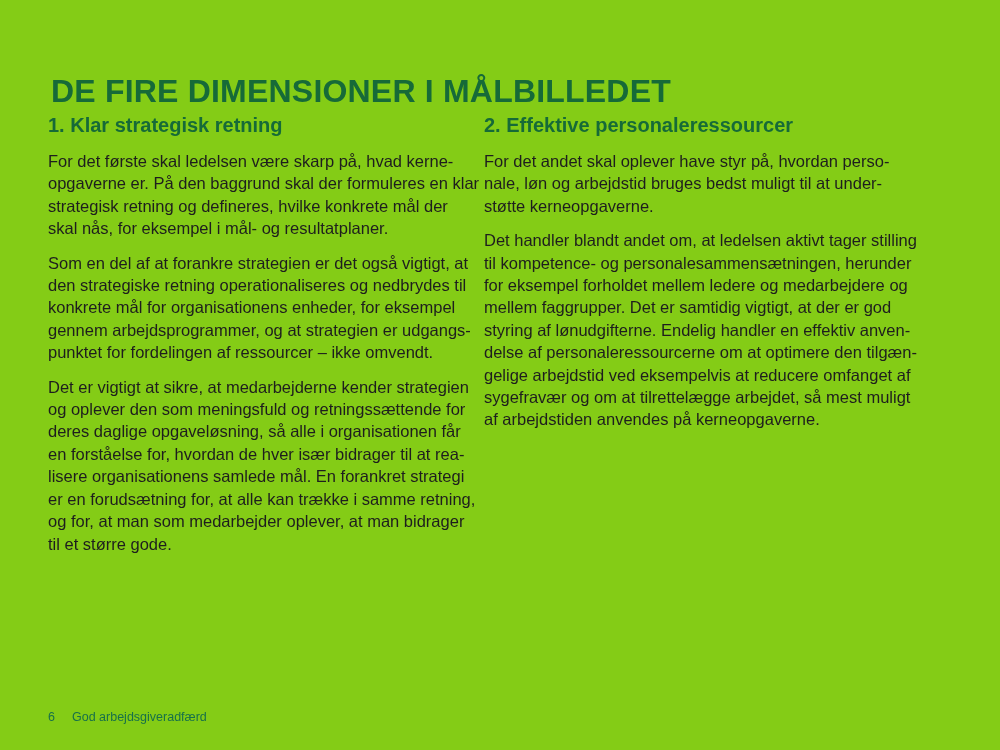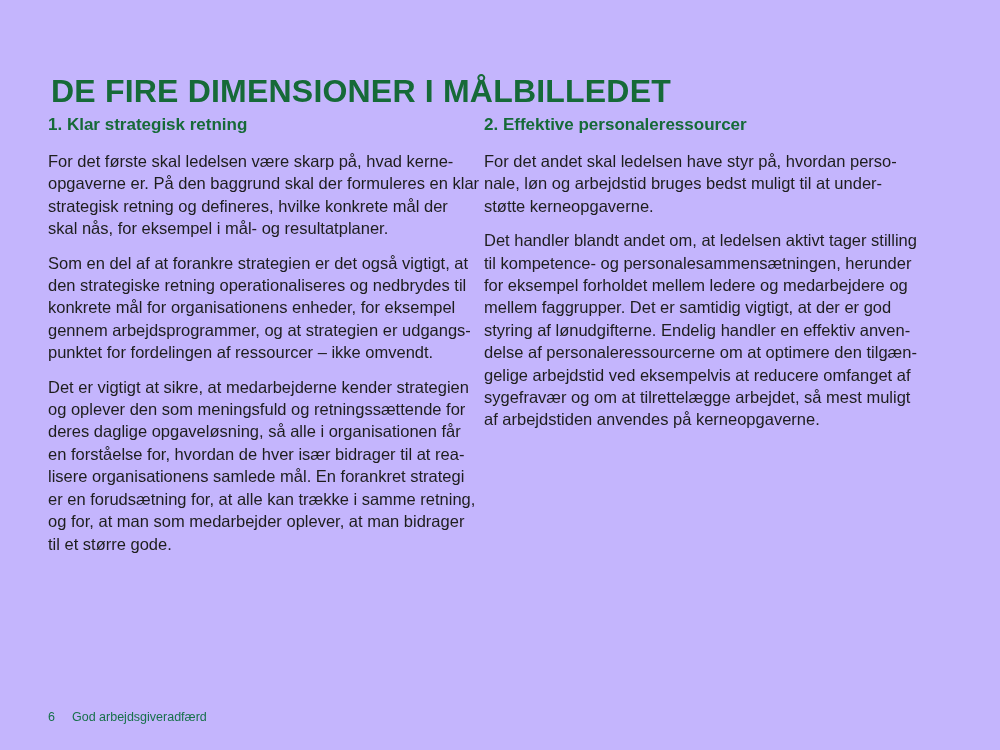--- a/index.html
+++ b/index.html
@@ -4,21 +4,21 @@
 <style>
   html, body {
     margin: 0;
     padding: 0;
     background: #ffffff;
   }
   .page {
     position: relative;
     width: 1000px;
     height: 750px;
-    background: #c4b5fd;
+    background: #84cc16;
     font-family: "Liberation Sans", "DejaVu Sans", sans-serif;
     overflow: hidden;
     box-sizing: border-box;
   }
   .doc-title {
     position: absolute;
     left: 51px;
     top: 52px;
     font-size: 32px;
     font-weight: 700;
@@ -27,21 +27,21 @@
     white-space: nowrap;
   }
   .column {
     position: absolute;
     top: 114px;
     width: 455px;
   }
   .column.col-left  { left: 48px; }
   .column.col-right { left: 484px; }
   .section-heading {
-    font-size: 17px;
+    font-size: 20px;
     font-weight: 700;
     color: #166A38;
     line-height: 22px;
     margin: 0 0 14px 0;
   }
   .body-para {
     font-size: 16.5px;
     line-height: 22.4px;
     color: #1E1E1E;
     margin: 8px 0 12px 0;
@@ -81,21 +81,21 @@
 deres daglige opgaveløsning, så alle i organisationen får
 en forståelse for, hvordan de hver især bidrager til at rea-
 lisere organisationens samlede mål. En forankret strategi
 er en forudsætning for, at alle kan trække i samme retning,
 og for, at man som medarbejder oplever, at man bidrager
 til et større gode.</p>
   </div>
 
   <div class="column col-right">
     <h2 class="section-heading">2. Effektive personaleressourcer</h2>
-    <p class="body-para">For det andet skal ledelsen have styr på, hvordan perso-
+    <p class="body-para">For det andet skal oplever have styr på, hvordan perso-
 nale, løn og arbejdstid bruges bedst muligt til at under-
 støtte kerneopgaverne.</p>
     <p class="body-para">Det handler blandt andet om, at ledelsen aktivt tager stilling
 til kompetence- og personalesammensætningen, herunder
 for eksempel forholdet mellem ledere og medarbejdere og
 mellem faggrupper. Det er samtidig vigtigt, at der er god
 styring af lønudgifterne. Endelig handler en effektiv anven-
 delse af personaleressourcerne om at optimere den tilgæn-
 gelige arbejdstid ved eksempelvis at reducere omfanget af
 sygefravær og om at tilrettelægge arbejdet, så mest muligt

